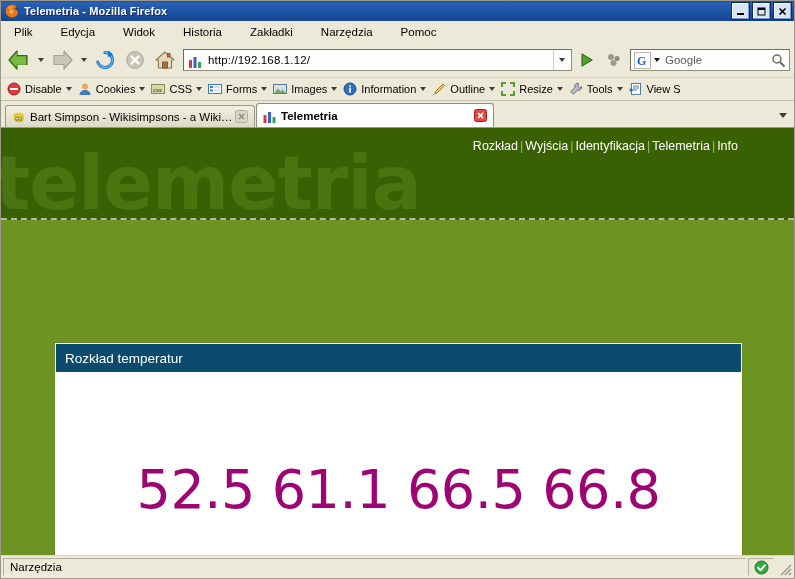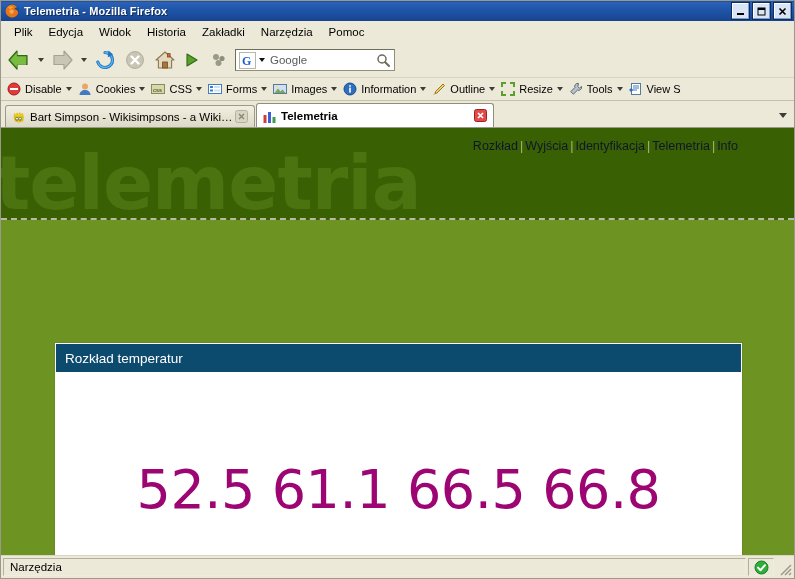--- a/index.html
+++ b/index.html
@@ -24,21 +24,21 @@
             text-shadow:1px 1px 0 rgba(0,0,0,.45);flex:1;overflow:hidden;}
   .tb-btns{display:flex;gap:2px;align-items:center;}
   .tb-btn{width:17px;height:16px;background:#d9e5f5;border:1px solid #0b2d62;
           box-shadow:inset -1px -1px 0 #7f9dc9, inset 1px 1px 0 #ffffff;
           display:flex;align-items:center;justify-content:center;
           font-size:10px;color:#000;cursor:default;}
   .tb-btn svg{display:block;}
 
   
   .menubar{height:21px;flex:0 0 21px;display:flex;align-items:center;
-           background:#ece9d8;padding-left:6px;gap:2px;
+           background:#ece9d8;padding-left:6px;gap:14px;
            border-bottom:1px solid #ece9d8;}
   .menu-item{font-size:11.5px;color:#000;padding:3px 7px;cursor:default;white-space:nowrap;}
 
   
   .navbar{height:34px;flex:0 0 34px;display:flex;align-items:center;
           background:#ece9d8;padding:0 4px;gap:2px;
           border-bottom:1px solid #d9d5c3;}
   .navbtn{display:flex;align-items:center;height:26px;padding:0 1px;cursor:default;}
   .arrowimg{width:26px;height:24px;}
   .dropcaret{width:11px;height:24px;display:flex;align-items:center;justify-content:center;}
@@ -94,21 +94,21 @@
 
   
   .page{flex:1;position:relative;background:#6d9423;overflow:hidden;
         border-top:1px solid #9a9a8a;}
   .topband{position:absolute;left:0;top:0;width:100%;height:92px;background:#3a6004;
            border-bottom:2px dashed #b9b9a8;box-sizing:border-box;}
   .watermark{position:absolute;left:-6px;top:18px;font-size:74px;font-weight:bold;
              color:#4b7310;letter-spacing:-1px;line-height:1;
              font-family:"DejaVu Sans",sans-serif;user-select:none;}
   .navlinks{position:absolute;right:56px;top:11px;font-size:12.5px;color:#cfe0b5;white-space:nowrap;z-index:4;}
-  .navlinks a{color:#0f172a;text-decoration:none;}
+  .navlinks a{color:#ffffff;text-decoration:none;}
   .navsep{color:#9fbb7c;padding:0 2px;}
 
   .panel{position:absolute;left:54px;top:215px;width:687px;
          border:1px solid #ffffff;box-sizing:border-box;z-index:5;
          box-shadow:0 0 0 1px rgba(0,0,0,.06);}
   .panel-head{background:#0c4a6e;height:28px;display:flex;align-items:center;
               padding-left:9px;color:#fff;font-size:13.5px;
               border-bottom:1px solid #ffffff;}
   .panel-body{background:#fff;height:240px;display:flex;align-items:center;
               justify-content:center;}
@@ -201,20 +201,31 @@
       </svg>
     </span>
     <span class="iconbtn">
       <svg width="22" height="22" viewBox="0 0 22 22">
         <path d="M11 3 L20 11 L17.6 11 L17.6 19 L4.4 19 L4.4 11 L2 11 Z" fill="#e4d9bd" stroke="#8a7a52" stroke-width="1.1" stroke-linejoin="round"></path>
         <rect x="8.6" y="13" width="4.8" height="6" fill="#a8763a" stroke="#6d4b21" stroke-width=".8"></rect>
         <rect x="13.5" y="4.6" width="2.6" height="3.4" fill="#c86a3a" stroke="#8a4420" stroke-width=".8"></rect>
       </svg>
     </span>
 
+    <span class="urlwrap">
+      <span class="favicon">
+        <svg width="16" height="12" viewBox="0 0 16 12">
+          <rect x="1" y="4" width="3" height="8" fill="#d23b3b"></rect>
+          <rect x="5.5" y="1" width="3" height="11" fill="#3b5fd2"></rect>
+          <rect x="10" y="6" width="3" height="6" fill="#3ba04a"></rect>
+        </svg>
+      </span>
+      <span class="urltext">http://192.168.1.12/</span>
+      <span class="urlcaret"></span>
+    </span>
     <span class="gobtn">
       <svg width="18" height="18" viewBox="0 0 18 18">
         <path d="M4 3 L14 9 L4 15 Z" fill="#5aa02c" stroke="#2f6b13" stroke-width="1.1" stroke-linejoin="round"></path>
       </svg>
     </span>
     <span class="iconbtn">
       <svg width="18" height="18" viewBox="0 0 18 18">
         <circle cx="6" cy="6" r="3" fill="#9a9a8a"></circle>
         <circle cx="12" cy="7.5" r="2.6" fill="#8e8e7e"></circle>
         <circle cx="8.5" cy="12" r="3" fill="#9a9a8a"></circle>

